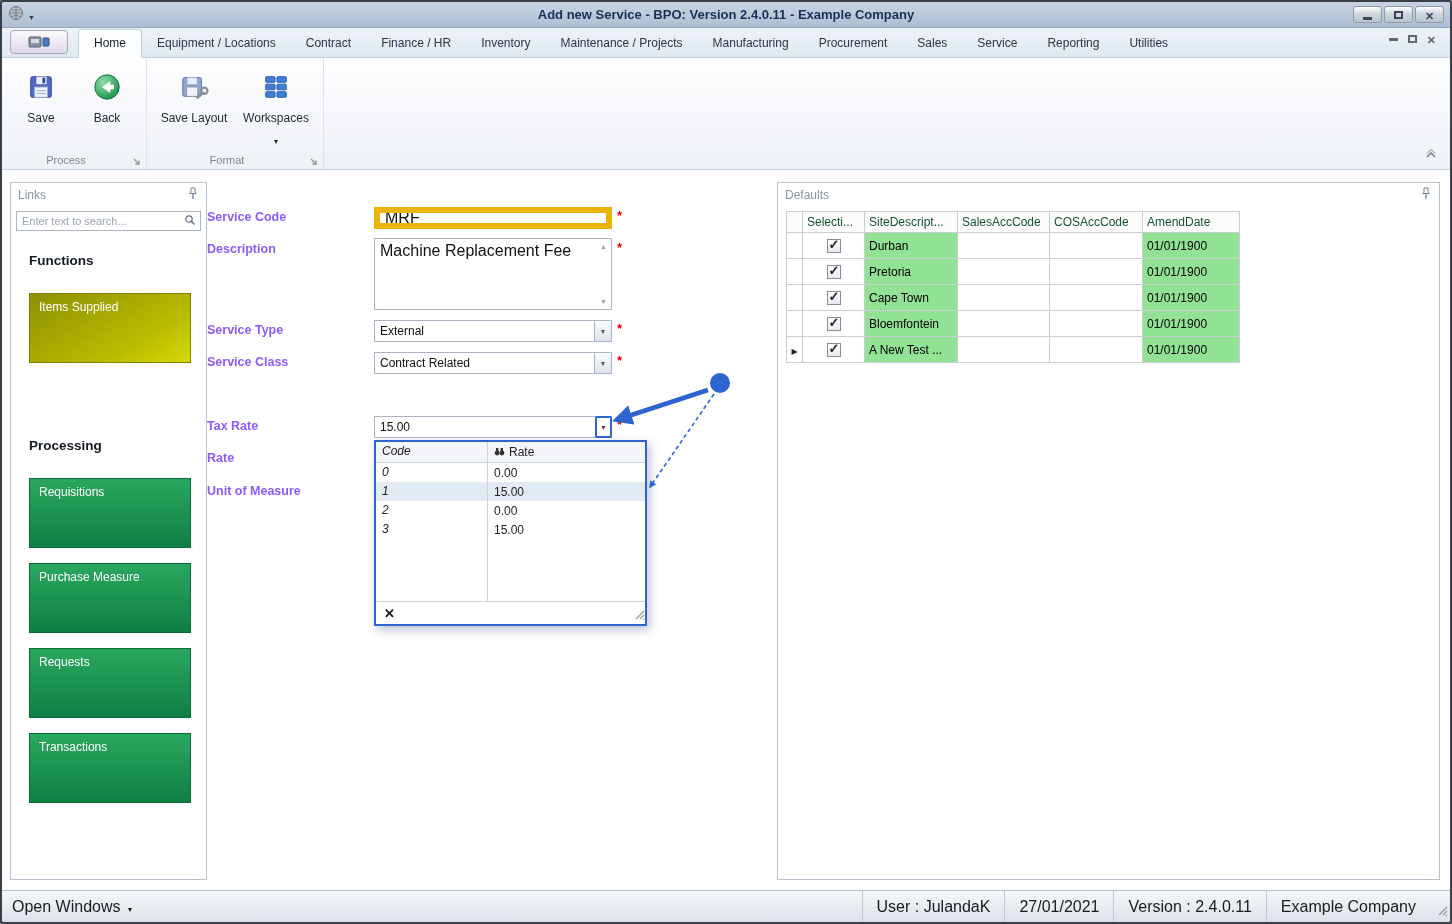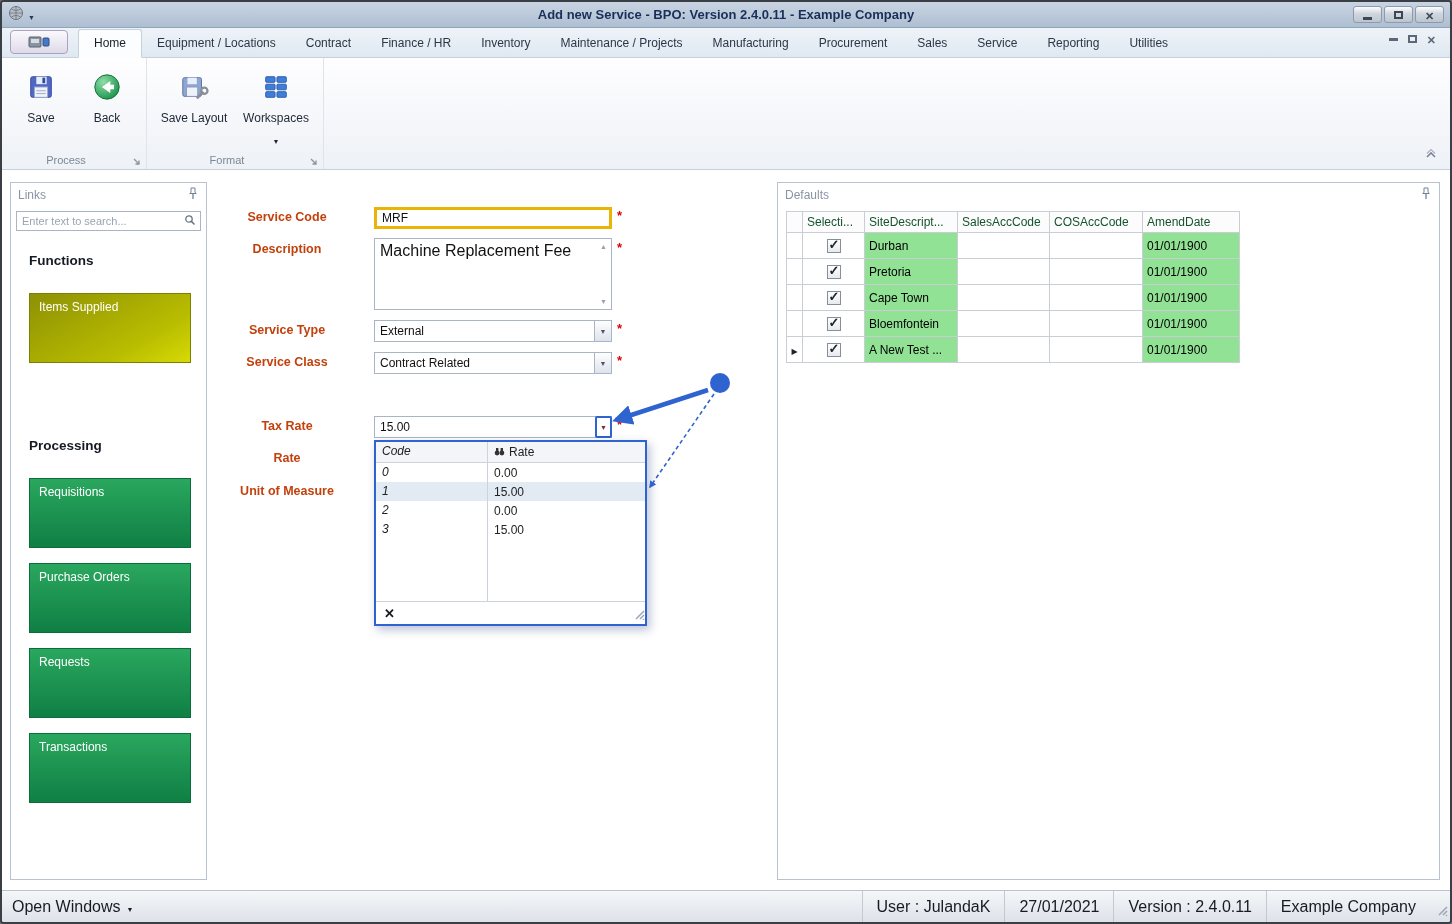--- a/index.html
+++ b/index.html
@@ -56,26 +56,26 @@
   .h-processing{top:255px;}
   .tile{position:absolute;left:18px;width:162px;height:70px;padding:6px 9px;font-size:12px;color:#fff;}
   .tile-olive{top:110px;background:linear-gradient(150deg,#8e9104 0%,#b9bd00 70%,#d6da05 100%);border:1px solid #7e8100;}
   .tile-green{background:linear-gradient(#2aa75e,#0f7f44);border:1px solid #0b6e3a;}
   .t-requisitions{top:295px;}
   .t-purchase-orders{top:380px;}
   .t-requests{top:465px;}
   .t-transactions{top:550px;}
 
   
-  .fld-label{position:absolute;left:205px;width:160px;text-align:center;font-size:12.5px;font-weight:bold;color:#c2410c;}
+  .fld-label{position:absolute;left:205px;width:160px;text-align:left;font-size:12.5px;font-weight:bold;color:#8b5cf6;}
   .l-code{top:40px;}.l-desc{top:72px;}.l-type{top:153px;}.l-class{top:185px;}
   .l-tax{top:249px;}.l-rate{top:281px;}.l-uom{top:314px;}
   .req{position:absolute;left:615px;color:#e00000;font-weight:bold;font-size:13px;}
   .a-code{top:38px;}.a-desc{top:70px;}.a-type{top:151px;}.a-class{top:183px;}.a-tax{top:247px;}
-  .fld-input{position:absolute;left:372px;top:37px;width:238px;height:22px;border:3px solid #eab308;font-size:12px;padding:0 5px;font-family:inherit;color:#111;}
+  .fld-input{position:absolute;left:372px;top:37px;width:238px;height:22px;border:6px solid #eab308;font-size:16px;padding:0 5px;font-family:inherit;color:#111;}
   .fld-text{position:absolute;left:372px;top:68px;width:238px;height:72px;border:1px solid #a9b5c4;font-size:16px;padding:3px 16px 3px 5px;color:#111;background:#fff;}
   .spin{position:absolute;right:4px;font-size:7px;color:#98a2b0;line-height:1;}
   .spin-up{top:4px;}.spin-down{bottom:4px;}
   .spin-up::after{content:"▲";}.spin-down::after{content:"▼";}
   .combo{position:absolute;left:372px;width:238px;height:22px;border:1px solid #a9b5c4;display:flex;align-items:center;background:#fff;}
   .c-type{top:150px;}.c-class{top:182px;}.c-tax{top:246px;}
   .combo .value{flex:1;padding:0 5px;font-size:12px;color:#111;white-space:nowrap;overflow:hidden;}
   .combo-btn{width:17px;height:100%;border-left:1px solid #a9b5c4;background:linear-gradient(#fefefe,#dde3ec);display:flex;align-items:center;justify-content:center;}
   .combo-btn::after{content:"▼";font-size:7px;color:#4a5568;}
   .combo-btn.hl{border:2px solid #2f63cf;border-radius:2px;background:#fff;height:22px;margin-right:-1px;}
@@ -277,21 +277,21 @@
           <svg width="12" height="12" viewBox="0 0 12 12">
               <circle cx="5" cy="5" r="3.2" fill="none" stroke="#6a7686" stroke-width="1.3"></circle>
               <line x1="7.4" y1="7.4" x2="10.5" y2="10.5" stroke="#6a7686" stroke-width="1.5"></line>
             </svg>
         </span>
       </div>
       <div class="links-heading h-functions">Functions</div>
       <div class="tile tile-olive">Items Supplied</div>
       <div class="links-heading h-processing">Processing</div>
       <div class="tile tile-green t-requisitions">Requisitions</div>
-      <div class="tile tile-green t-purchase-orders">Purchase Orders</div>
+      <div class="tile tile-green t-purchase-orders">Purchase Measure</div>
       <div class="tile tile-green t-requests">Requests</div>
       <div class="tile tile-green t-transactions">Transactions</div>
     </div>
 
     <div class="fld-label l-code">Service Code</div>
     <input class="fld-input" value="MRF" style="">
     <span class="req a-code">*</span>
 
     <div class="fld-label l-desc">Description</div>
     <div class="fld-text">

